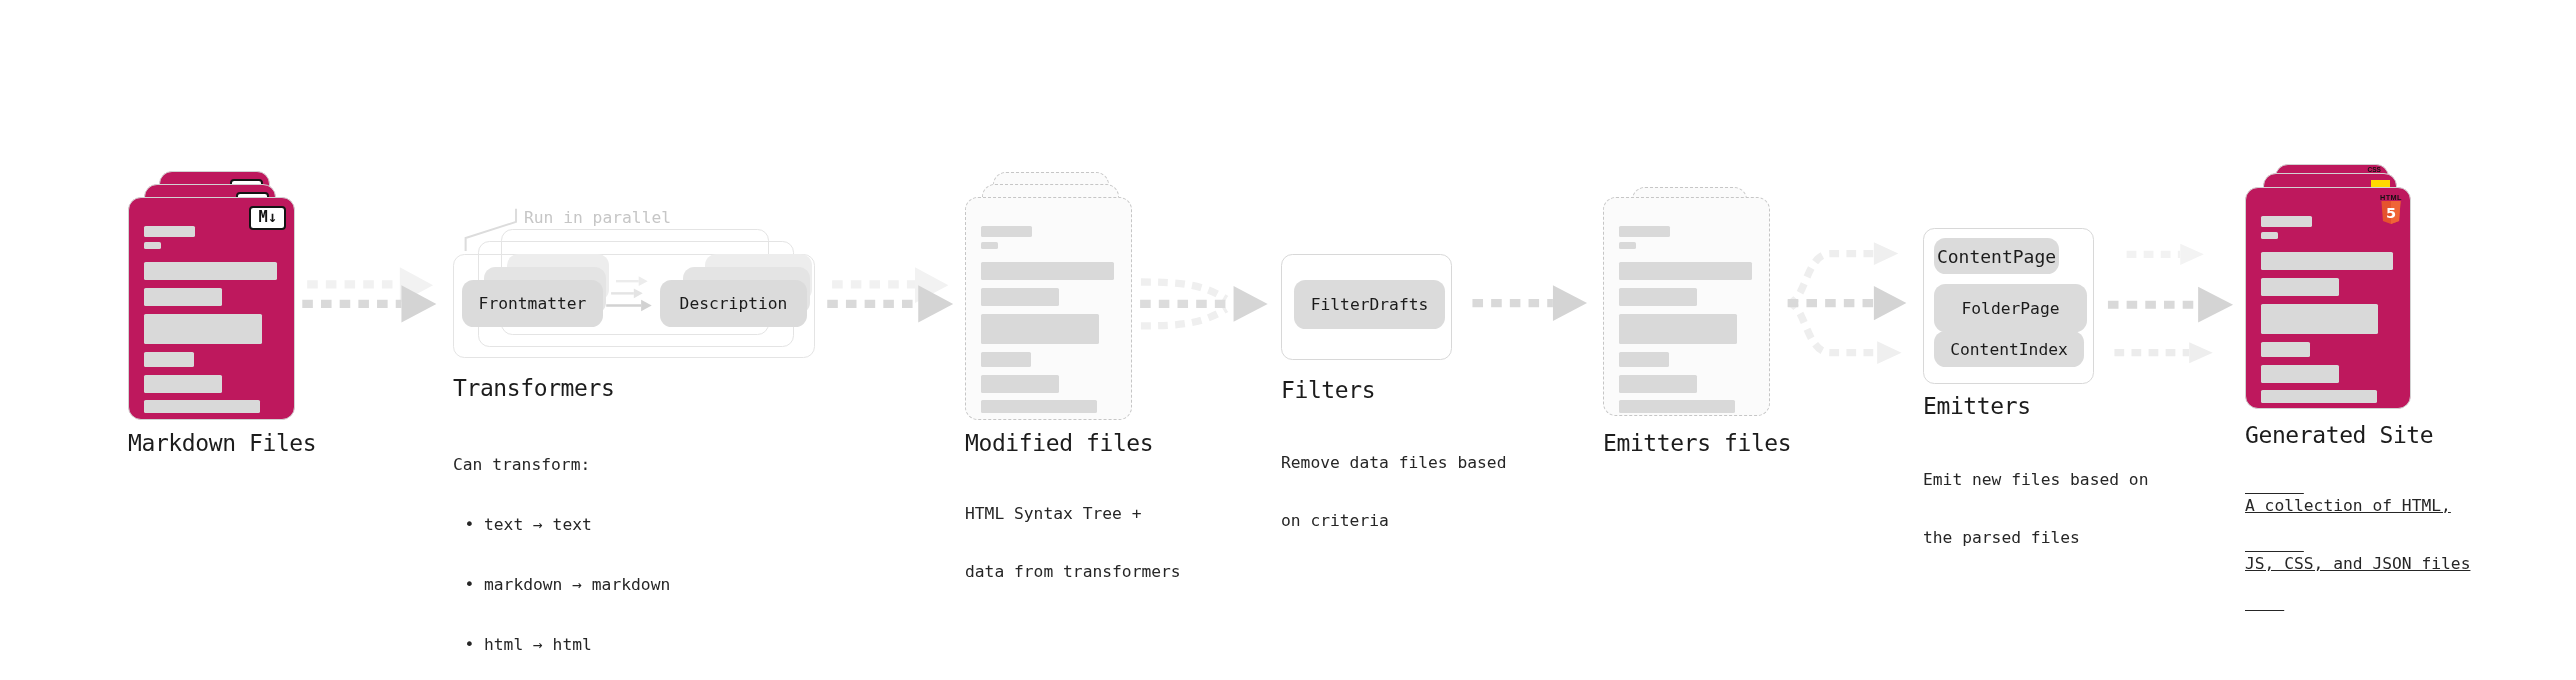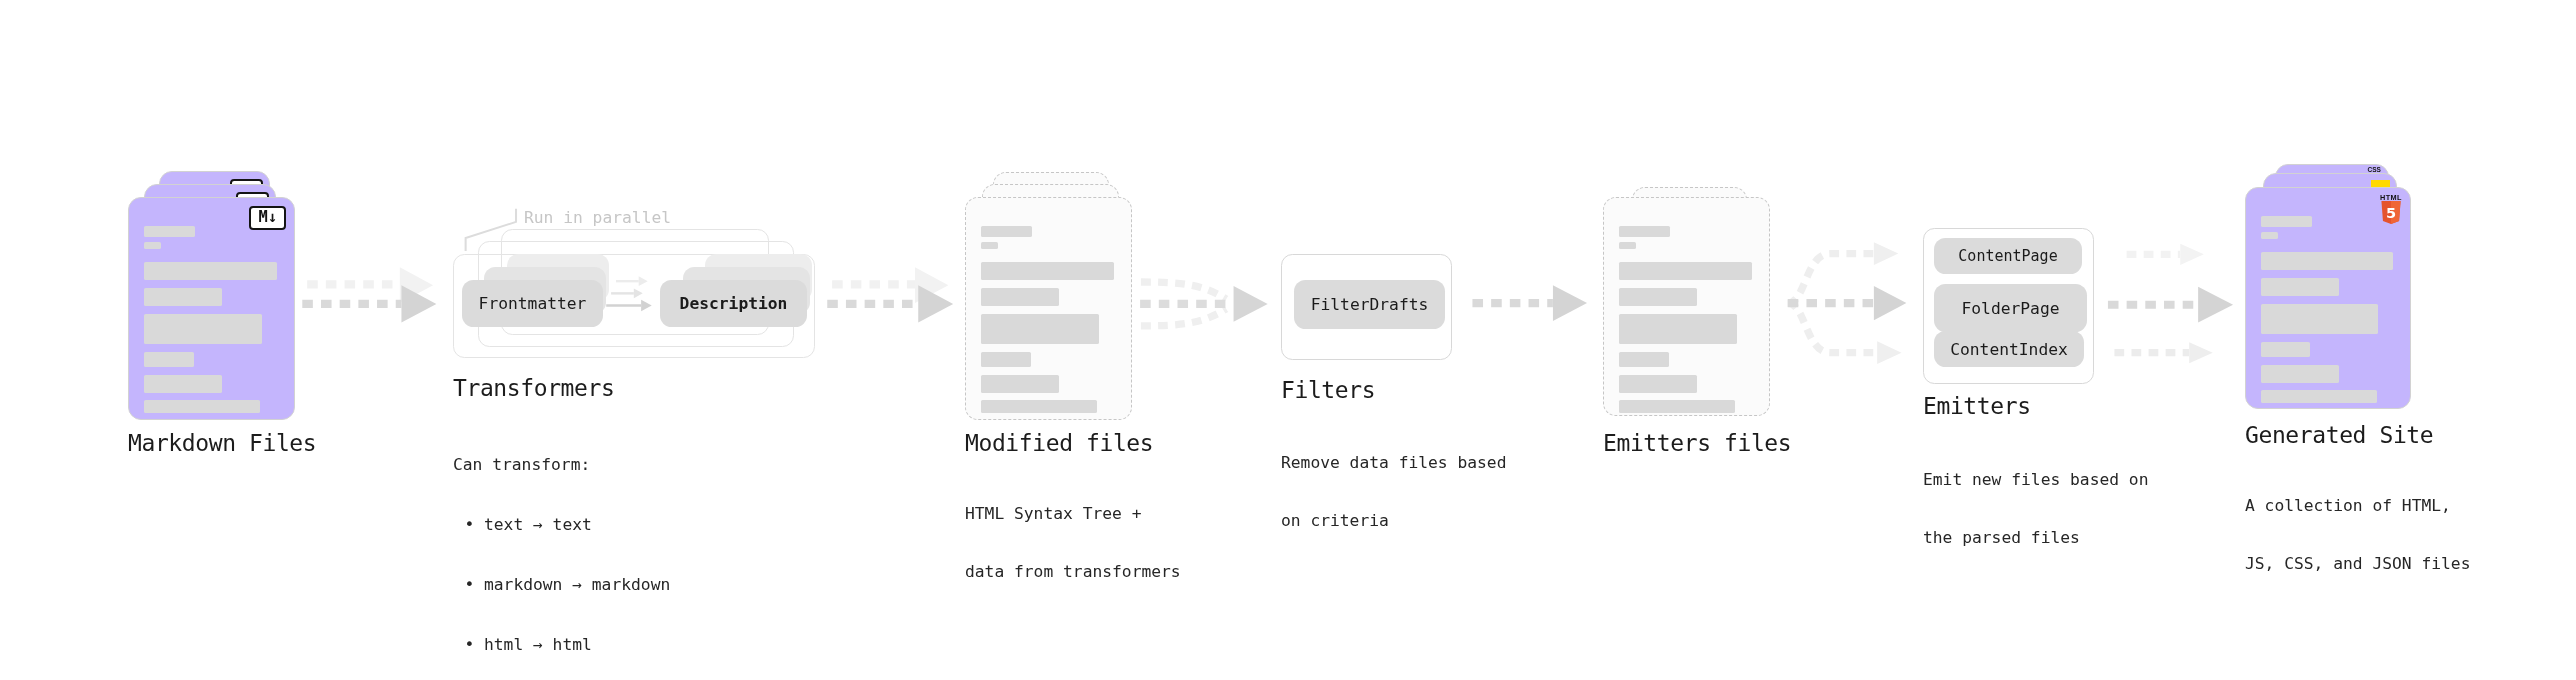--- a/index.html
+++ b/index.html
@@ -1,20 +1,20 @@
 <!DOCTYPE html>
 <html style="font-size:13px"><head>
 <meta charset="utf-8">
 <style>
   html,body{margin:0;padding:0;background:#ffffff;}
   #canvas{position:relative;width:2576px;height:681px;background:#ffffff;overflow:hidden;
           font-family:"DejaVu Sans Mono","Liberation Mono",monospace;}
 
   
-  .doc-card{position:absolute;background:#c4b5fd;border:1.6px solid #d2d2d2;border-radius:13px;box-sizing:border-box;}
+  .doc-card{position:absolute;background:#be185d;border:1.6px solid #d2d2d2;border-radius:13px;box-sizing:border-box;}
   .doc-card.dashed{border:1.6px dashed #c6c6c6;background:#fbfbfb;}
   .doc-bars{position:absolute;left:14.6px;right:14.6px;top:28px;}
   .bar{background:#d9d9d9;border-radius:1.6px;}
 
   
   .md-badge{position:absolute;top:8.1px;right:8.1px;width:32.5px;height:19.5px;background:#ffffff;
             border:2.4px solid #141414;border-radius:4.1px;color:#141414;font-weight:bold;font-size:15.4px;
             display:flex;align-items:center;justify-content:center;line-height:1;}
   .md-badge.small{width:29px;height:17px;font-size:13px;border-width:2.4px;top:6.5px;right:6.5px;}
 
@@ -135,21 +135,21 @@
     <div class="outline-box" style="left:501px;top:229px;width:268px;height:106px;"></div>
     <div class="outline-box" style="left:478px;top:241px;width:316px;height:106px;"></div>
     <div class="outline-box" style="left:453px;top:254px;width:362px;height:104px;"></div>
 
     <div class="pill ghost2" style="left:507px;top:254px;width:102px;height:47px;"></div>
     <div class="pill ghost1" style="left:484px;top:267px;width:122px;height:47px;"></div>
     <div class="pill" style="left:462px;top:280px;width:141px;height:47px;z-index:4;">Frontmatter</div>
 
     <div class="pill ghost2" style="left:705px;top:254px;width:107px;height:47px;"></div>
     <div class="pill ghost1" style="left:683px;top:267px;width:127px;height:47px;"></div>
-    <div class="pill" style="left:660px;top:280px;width:147px;height:47px;z-index:4;font-weight:bold;">Description</div>
+    <div class="pill" style="left:660px;top:280px;width:147px;height:47px;z-index:4;">Description</div>
 
     <div class="section-title" style="left:453px;top:375px;">Transformers</div>
     <div class="section-desc bullets" style="left:453px;top:416px;">
       <div>Can transform:</div>
       <div style="padding-left:11.4px;">• text → text</div>
       <div style="padding-left:11.4px;">• markdown → markdown</div>
       <div style="padding-left:11.4px;">• html → html</div>
     </div>
   </div>
 
@@ -197,21 +197,21 @@
           <div class="bar" style="width: 37%; height: 15.4px; margin-bottom: 7.3px;"></div>
           <div class="bar" style="width: 58%; height: 18.7px; margin-bottom: 6.5px;"></div>
           <div class="bar" style="width: 86%; height: 13px; margin-bottom: 0px;"></div>
         </div>
     </div>
     <div class="section-title" style="left:1603px;top:430px;">Emitters files</div>
   </div>
 
   <div>
     <div class="outline-box strong" style="left:1923px;top:228px;width:171px;height:156px;"></div>
-    <div class="pill" style="left:1934px;top:238px;width:148px;height:36px;font-size:15px;">ContentPage</div>
+    <div class="pill" style="left:1934px;top:238px;width:125px;height:36px;font-size:18px;">ContentPage</div>
     <div class="pill" style="left:1934px;top:284px;width:153px;height:48px;font-size:16.3px;">FolderPage</div>
     <div class="pill" style="left:1934px;top:331px;width:150px;height:36px;font-size:16.3px;">ContentIndex</div>
     <div class="section-title" style="left:1923px;top:393px;">Emitters</div>
     <div class="section-desc" style="left:1923px;top:432px;">
       <div>Emit new files based on</div>
       <div>the parsed files</div>
     </div>
   </div>
 
   <div>
@@ -238,20 +238,20 @@
           <div class="bar" style="width: 13%; height: 6.5px; margin-bottom: 13px;"></div>
           <div class="bar" style="width: 98%; height: 18px; margin-bottom: 8.1px;"></div>
           <div class="bar" style="width: 58%; height: 18px; margin-bottom: 8.1px;"></div>
           <div class="bar" style="width: 87%; height: 30px; margin-bottom: 8.1px;"></div>
           <div class="bar" style="width: 37%; height: 15.4px; margin-bottom: 7.3px;"></div>
           <div class="bar" style="width: 58%; height: 18.7px; margin-bottom: 6.5px;"></div>
           <div class="bar" style="width: 86%; height: 13px; margin-bottom: 0px;"></div>
         </div>
     </div>
     <div class="section-title" style="left:2245px;top:422px;">Generated Site</div>
-    <div class="section-desc" style="left:2245px;top:458px;">
+    <div class="section-desc" style="left:2245px;top:458px;text-decoration:underline;">
       <div>A collection of HTML,</div>
       <div>JS, CSS, and JSON files</div>
     </div>
   </div>
 
 </div>
 
 
 </body></html>

